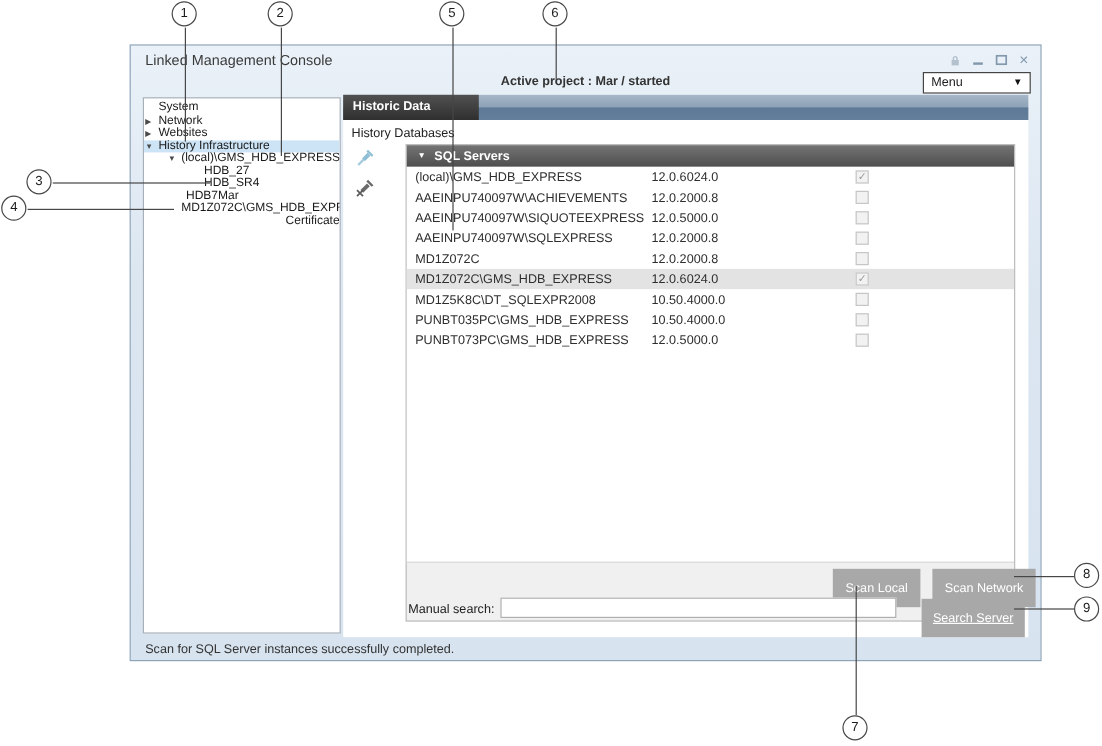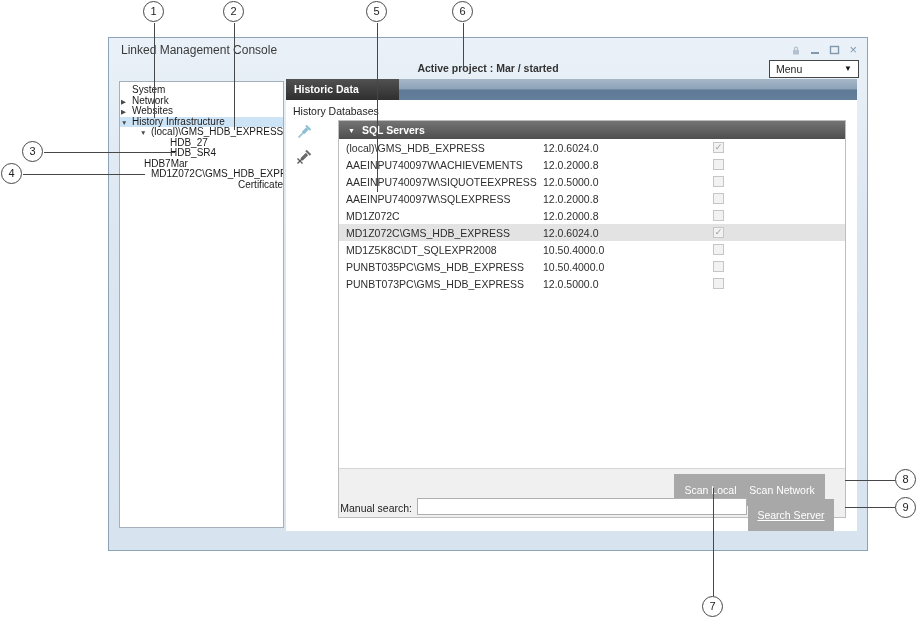--- a/index.html
+++ b/index.html
@@ -67,23 +67,23 @@
   .trow.selected{background:#e3e3e3;}
   .td-name{position:absolute;left:7px;top:3px;white-space:nowrap;}
   .td-version{position:absolute;left:204px;top:3px;}
   .cbx{position:absolute;left:374px;top:3px;width:11px;height:11px;background:#f2f2f2;
     border:1px solid #c6c6c6;box-sizing:border-box;font-size:9px;line-height:9px;
     text-align:center;color:#9b9b9b;}
 
   
   .btn{position:absolute;background:#a8a8a8;color:#fff;font-size:10.5px;
     line-height:16px;height:32px;border:0;padding:0;box-sizing:border-box;
-    font-family:"Liberation Sans",sans-serif;}
+    font-family:"Liberation Sans",sans-serif;margin-left:20px;}
   .btn-scan-local{left:335px;top:353px;width:73px;}
-  .btn-scan-network{left:400px;top:353px;width:86px;}
+  .btn-scan-network{left:418px;top:353px;width:86px;}
   .btn-search-server{left:409px;top:378px;width:86px;text-decoration:underline;}
   .manual-label{position:absolute;left:0;top:381px;width:73px;text-align:right;font-size:10.5px;color:#222;}
   .manual-input{position:absolute;left:78px;top:377px;width:330px;height:17px;background:#fff;
     border:1px solid #afafaf;box-sizing:border-box;font-size:10.5px;padding:0 3px;
     font-family:"Liberation Sans",sans-serif;}
 
   
   .co-line{position:absolute;background:#474747;z-index:25;}
   .co-circle{position:absolute;width:21px;height:21px;border:1px solid #474747;border-radius:50%;
     background:#fff;font-size:11px;line-height:19px;text-align:center;color:#1c1c1c;
@@ -159,21 +159,21 @@
       <div class="tree-item">
 
     <span class="tree-label" style="padding-left: 50px;">HDB_27</span>
   </div>
       <div class="tree-item">
 
     <span class="tree-label" style="padding-left: 50px;">HDB_SR4</span>
   </div>
       <div class="tree-item">
 
-    <span class="tree-label" style="padding-left: 24px;">HDB7Mar</span>
+    <span class="tree-label" style="padding-left: 35px;">HDB7Mar</span>
   </div>
       <div class="tree-item">
 
     <span class="tree-label" style="padding-left: 31px;">MD1Z072C\GMS_HDB_EXPRESS</span>
   </div>
       <div class="tree-item">
 
     <span class="tree-label" style="padding-left: 12px; text-align: right;">Certificate</span>
   </div>
     </div>
@@ -256,20 +256,21 @@
       </div>
 
       <button class="btn btn-scan-local">Scan Local</button>
       <button class="btn btn-scan-network">Scan Network</button>
       <button class="btn btn-search-server">Search Server</button>
       <span class="manual-label">Manual search:</span>
       <input class="manual-input" type="text" value="" style="">
     </div>
   </div>
 
+  <div class="status-text">Scan for SQL Server instances successfully completed.</div>
 </div>
 
 <div>
   <div class="co-line l1"></div>
   <div class="co-line l2"></div>
   <div class="co-line l3"></div>
   <div class="co-line l4"></div>
   <div class="co-line l5"></div>
   <div class="co-line l6"></div>
   <div class="co-line l7"></div>

